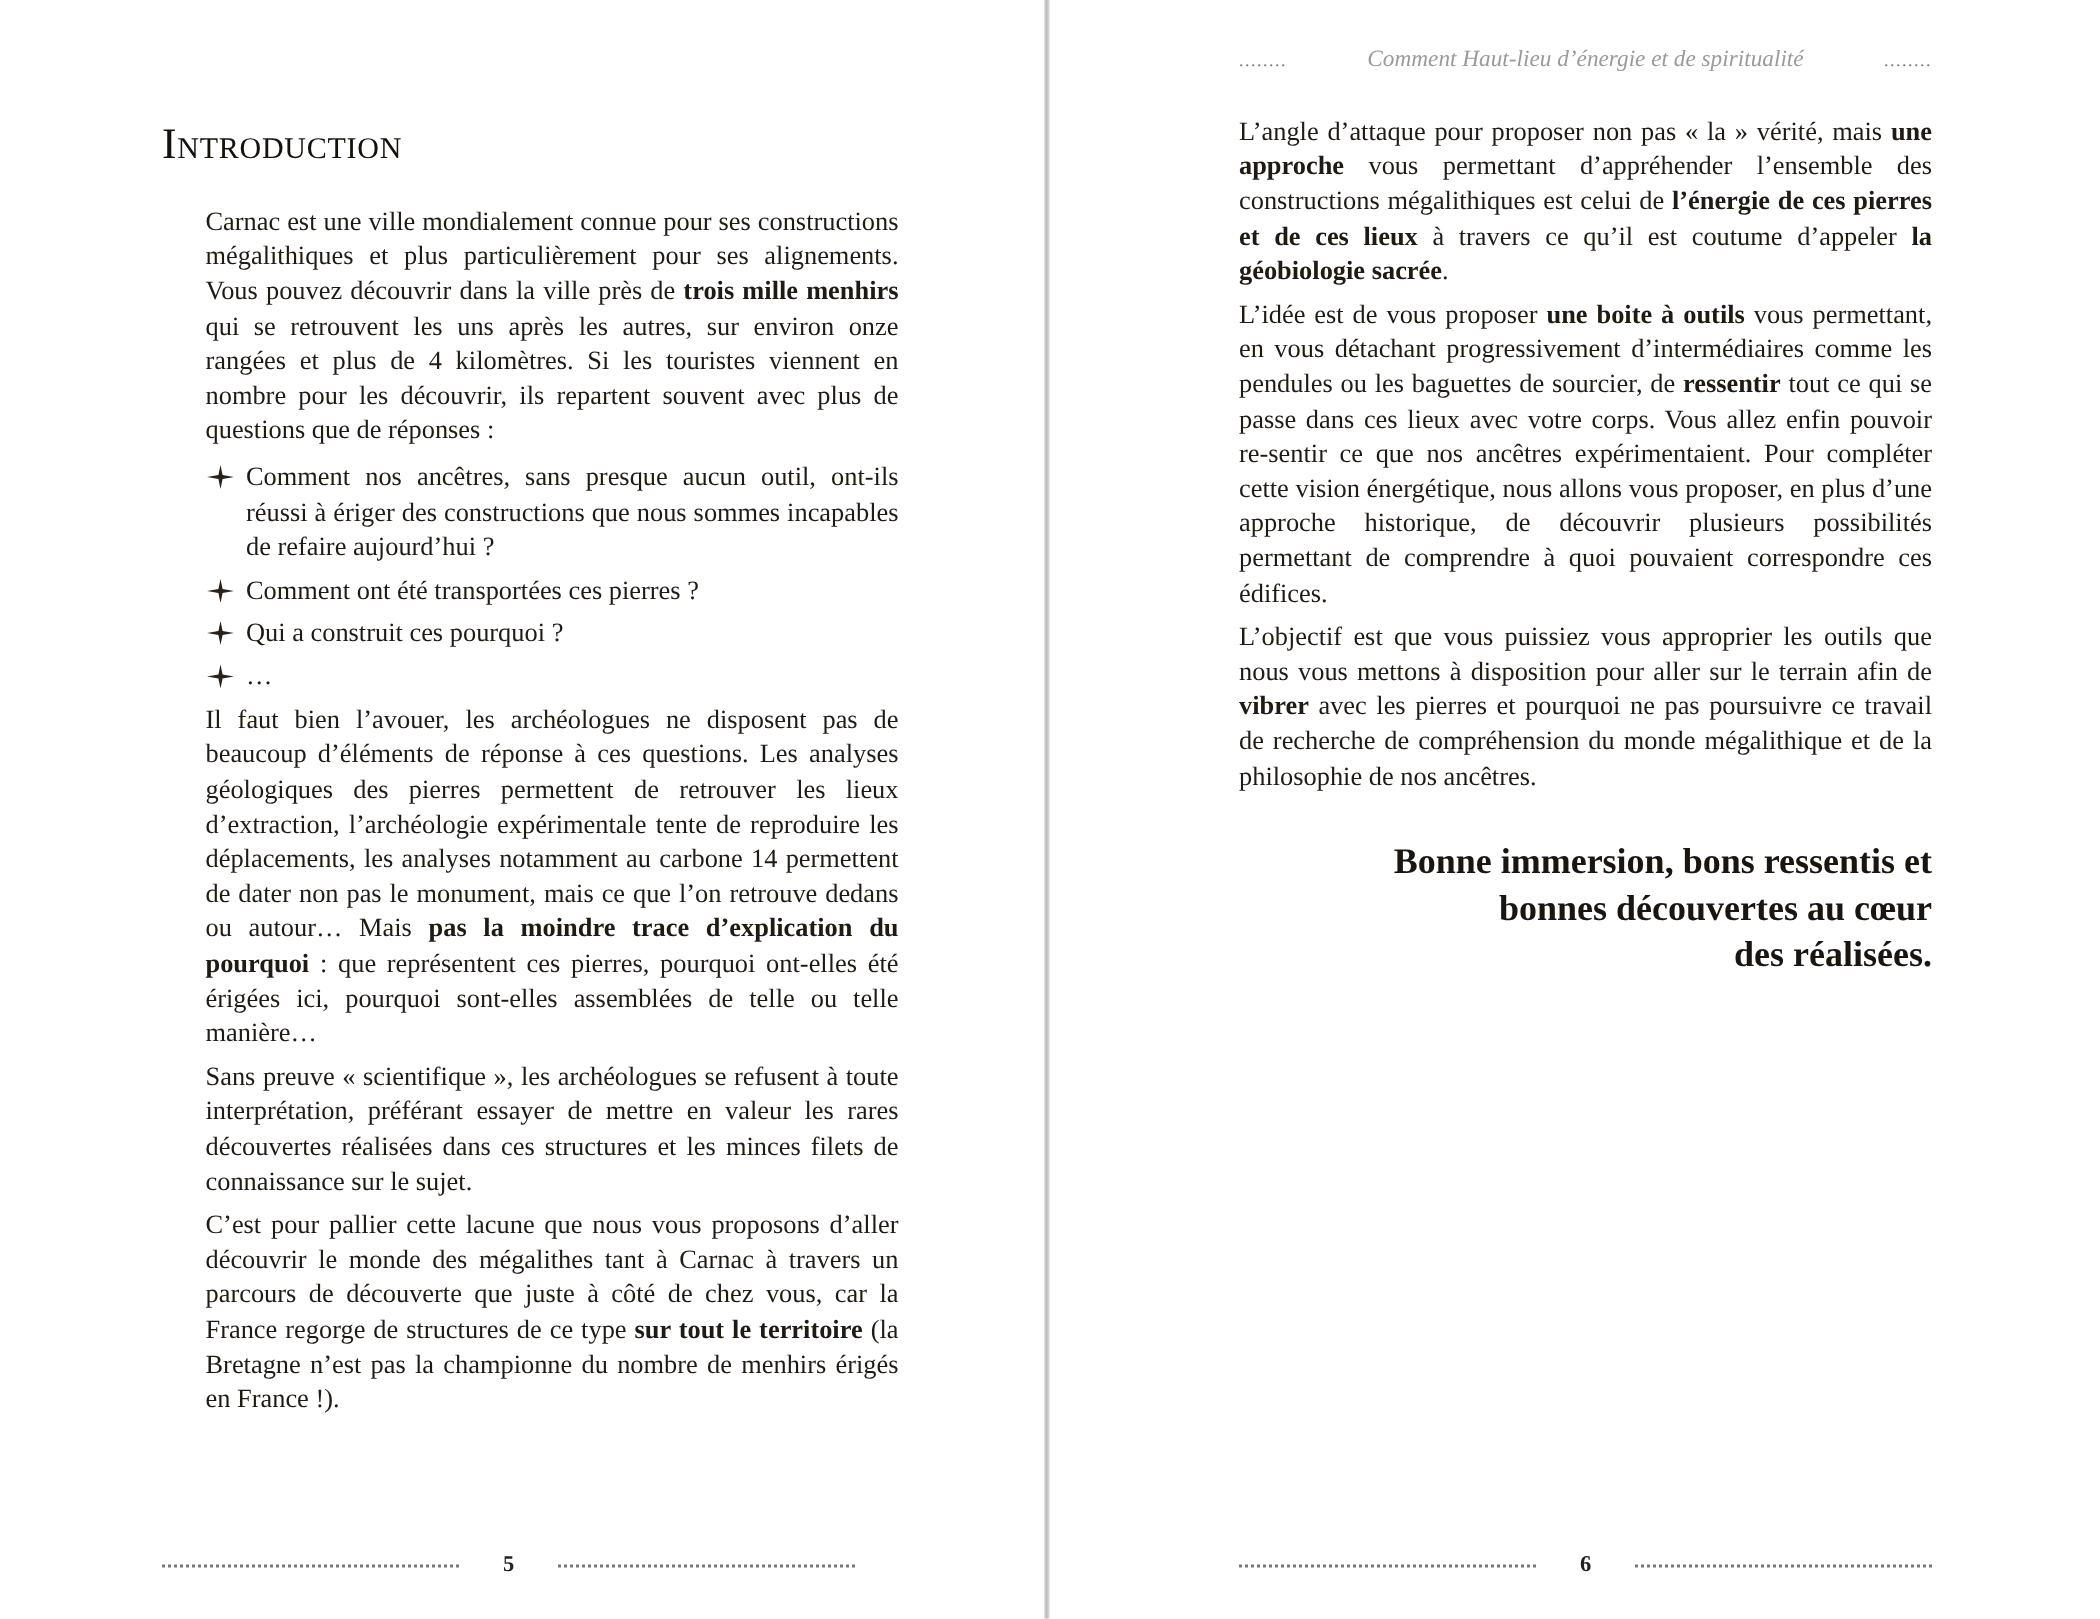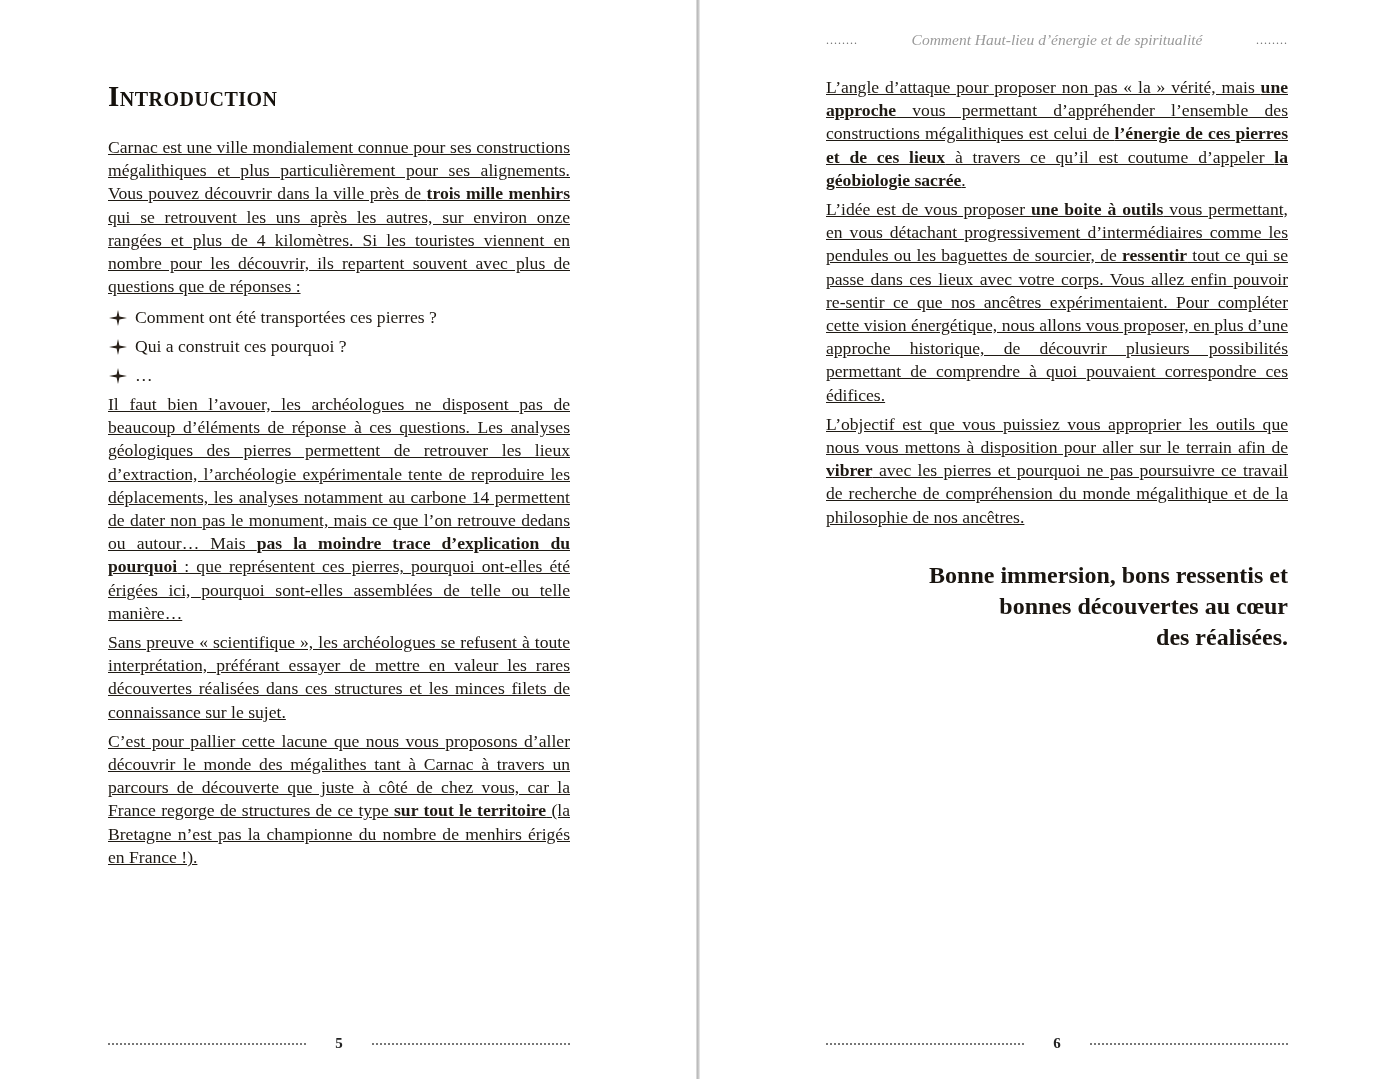--- a/index.html
+++ b/index.html
@@ -18,28 +18,28 @@
 
   .running-head {
     position: absolute; top: 30px; left: 0; width: 462px; height: 20px;
     display: flex; align-items: center; justify-content: space-between;
     color: #9a9a9a; font-style: italic; font-size: 15.5px;
   }
   .rh-dots { letter-spacing: 1px; font-style: normal; font-size: 12px; color: #777; }
 
   h1.chapter-title {
     position: absolute; top: 80px; left: 0; margin: 0;
-    font-size: 29px; font-weight: bold; font-variant: small-caps; letter-spacing: 0.5px;
+    font-size: 29px; font-weight: normal; font-variant: small-caps; letter-spacing: 0.5px;
     color: #15110c;
   }
   .body-text { position: absolute; left: 0; width: 462px; font-size: 17.6px; line-height: 23.2px; text-align: justify; }
-  .body-text p { margin: 0 0 6px 0; hyphens: auto; text-decoration: underline; }
+  .body-text p { margin: 0 0 6px 0; hyphens: auto; }
   .body-text b { font-weight: bold; }
 
-  .left-intro { top: 136px; }
+  .left-intro { top: 136px; margin-left: 29px; }
   ul.questions { list-style: none; margin: 8px 0 6px 0; padding: 0; }
   ul.questions li { position: relative; padding-left: 27px; margin-bottom: 5.5px; text-align: justify; }
   .star-bullet { position: absolute; left: 0; top: 3px; width: 20px; height: 18px; }
 
   .right-body { top: 76px; }
   .closing {
     position: absolute; top: 560px; left: 0; width: 462px; text-align: right;
     font-weight: bold; font-size: 24px; line-height: 31px; color: #1a1510;
   }
 
@@ -57,20 +57,23 @@
 
   <div class="gutter"></div>
 
   <section class="page page-left">
     <h1 class="chapter-title">Introduction</h1>
 
     <div class="body-text left-intro">
       <p><span>Carnac est une ville mondialement connue pour ses constructions mégalithiques et plus particulièrement pour ses alignements. Vous pouvez découvrir dans la ville près de </span><b>trois mille menhirs</b><span> qui se retrouvent les uns après les autres, sur environ onze rangées et plus de 4 kilomètres. Si les touristes viennent en nombre pour les découvrir, ils repartent souvent avec plus de questions que de réponses :</span></p>
 
       <ul class="questions">
+        <li><svg class="star-bullet" viewBox="0 0 20 18">
+              <path d="M10 1 L11.4 7.6 L19 9 L11.4 10.4 L10 17 L8.6 10.4 L1 9 L8.6 7.6 Z" fill="#2a221a"></path>
+            </svg><span>Comment nos ancêtres, sans presque aucun outil, ont-ils réussi à ériger des constructions que nous sommes incapables de refaire aujourd’hui ?</span></li>
         <li><svg class="star-bullet" viewBox="0 0 20 18">
               <path d="M10 1 L11.4 7.6 L19 9 L11.4 10.4 L10 17 L8.6 10.4 L1 9 L8.6 7.6 Z" fill="#2a221a"></path>
             </svg><span>Comment ont été transportées ces pierres ?</span></li>
         <li><svg class="star-bullet" viewBox="0 0 20 18">
               <path d="M10 1 L11.4 7.6 L19 9 L11.4 10.4 L10 17 L8.6 10.4 L1 9 L8.6 7.6 Z" fill="#2a221a"></path>
             </svg><span>Qui a construit ces pourquoi ?</span></li>
         <li><svg class="star-bullet" viewBox="0 0 20 18">
               <path d="M10 1 L11.4 7.6 L19 9 L11.4 10.4 L10 17 L8.6 10.4 L1 9 L8.6 7.6 Z" fill="#2a221a"></path>
             </svg><span>…</span></li>
       </ul>

